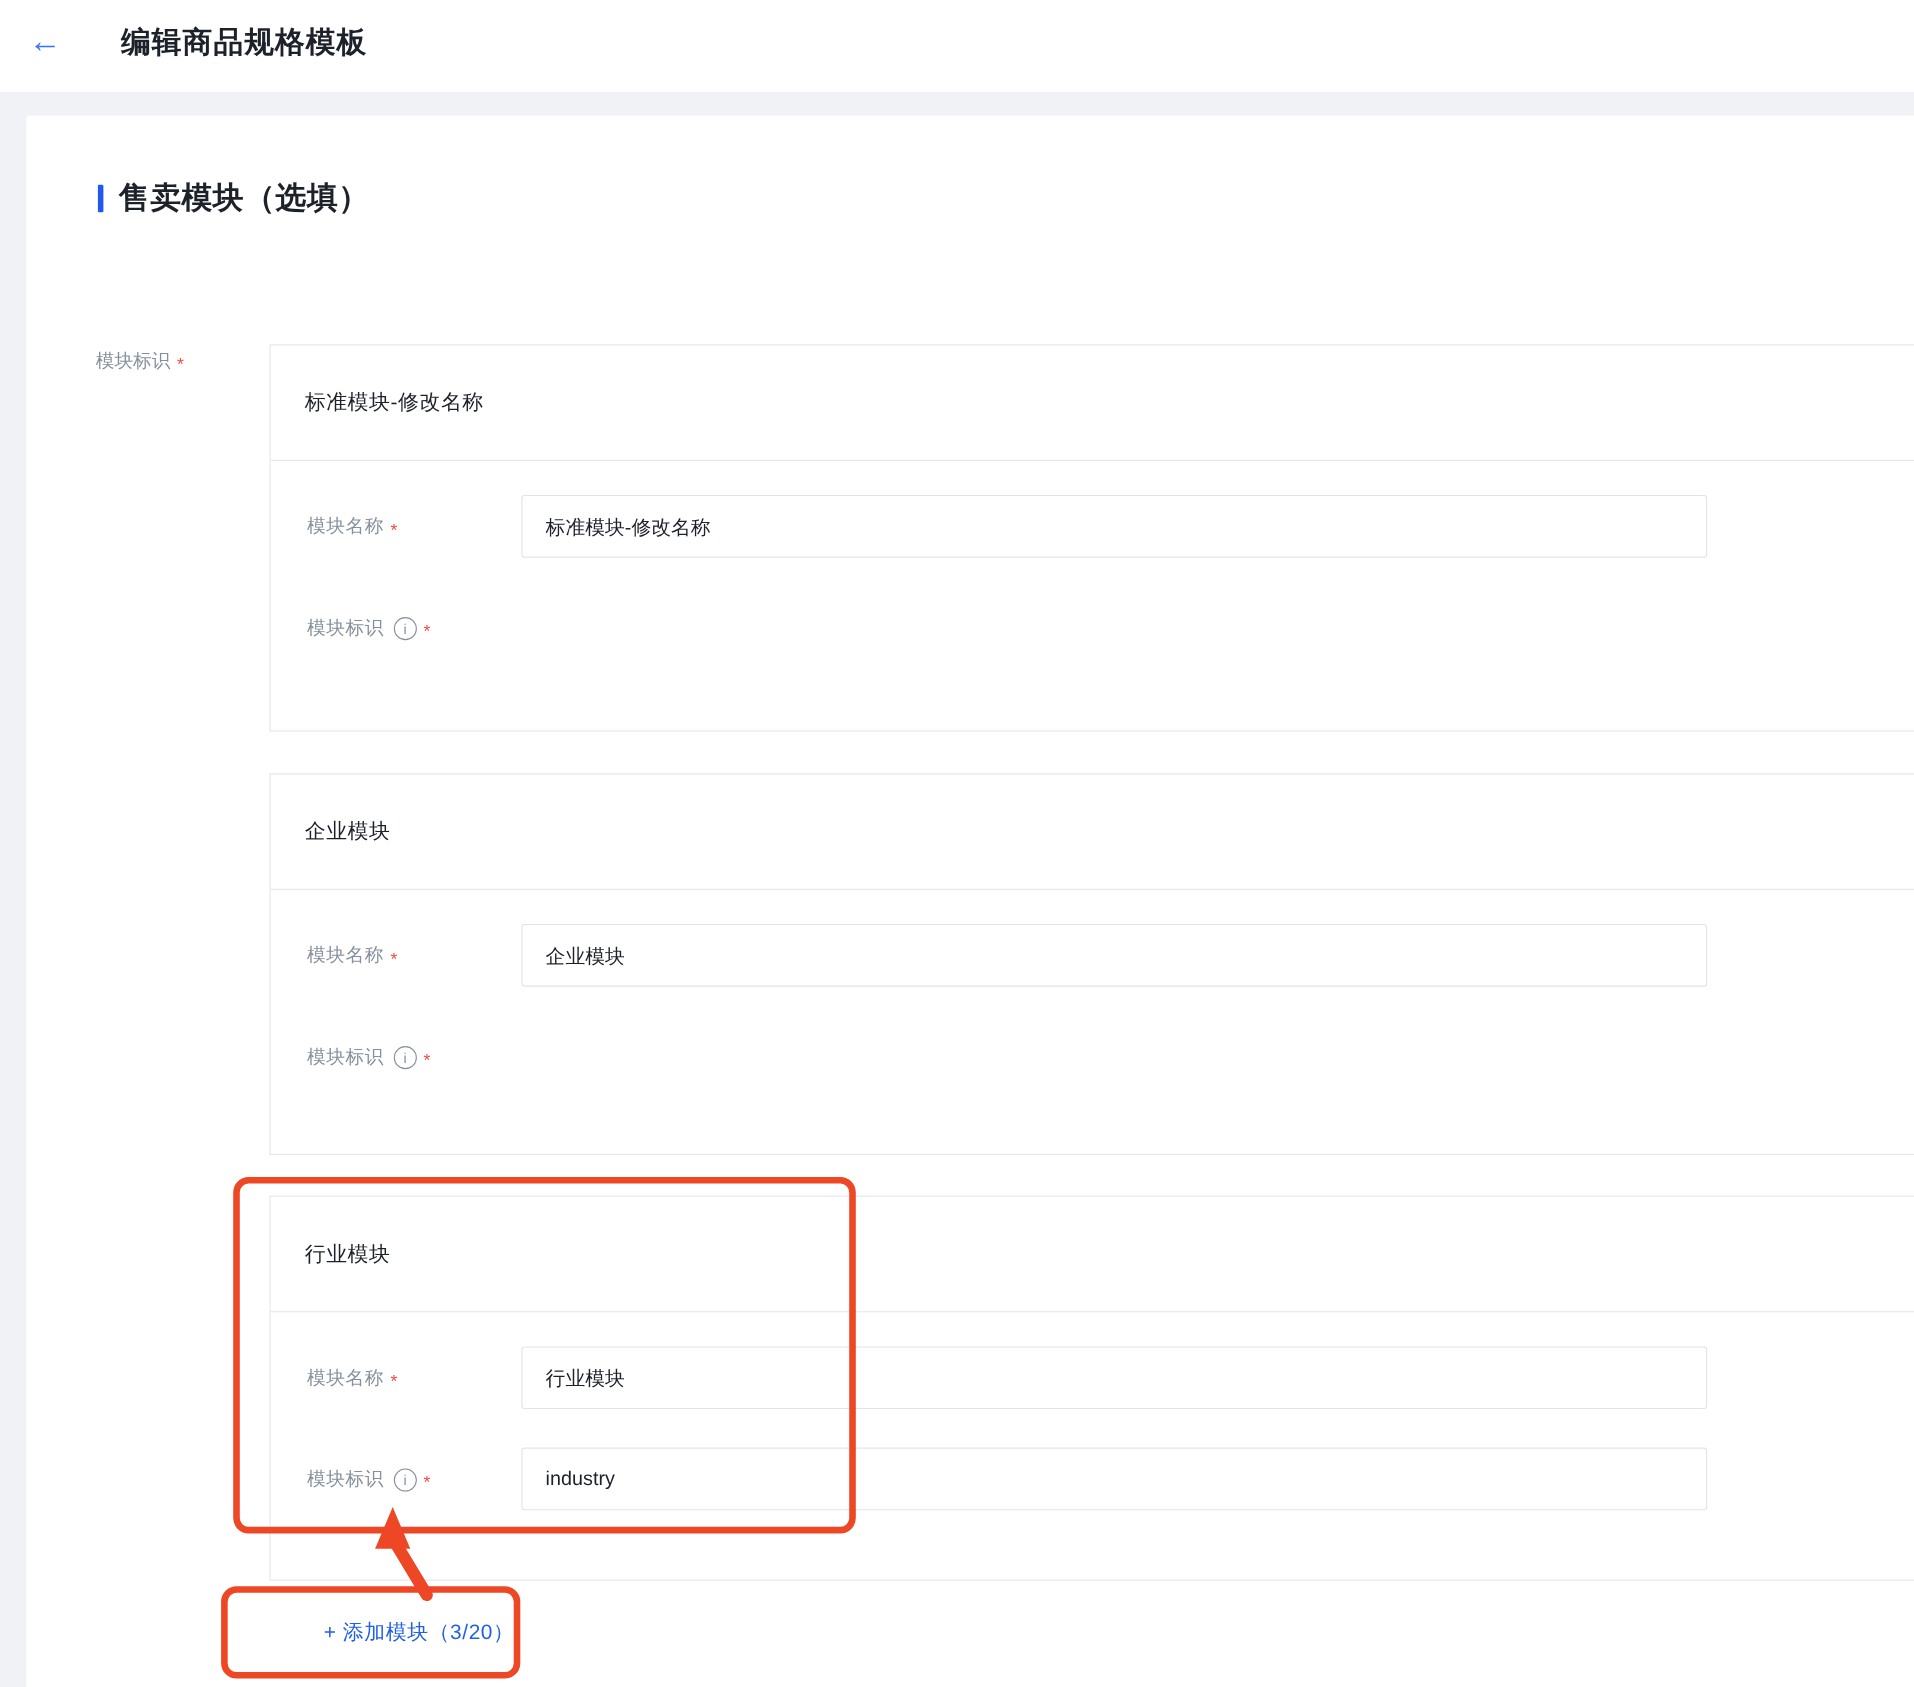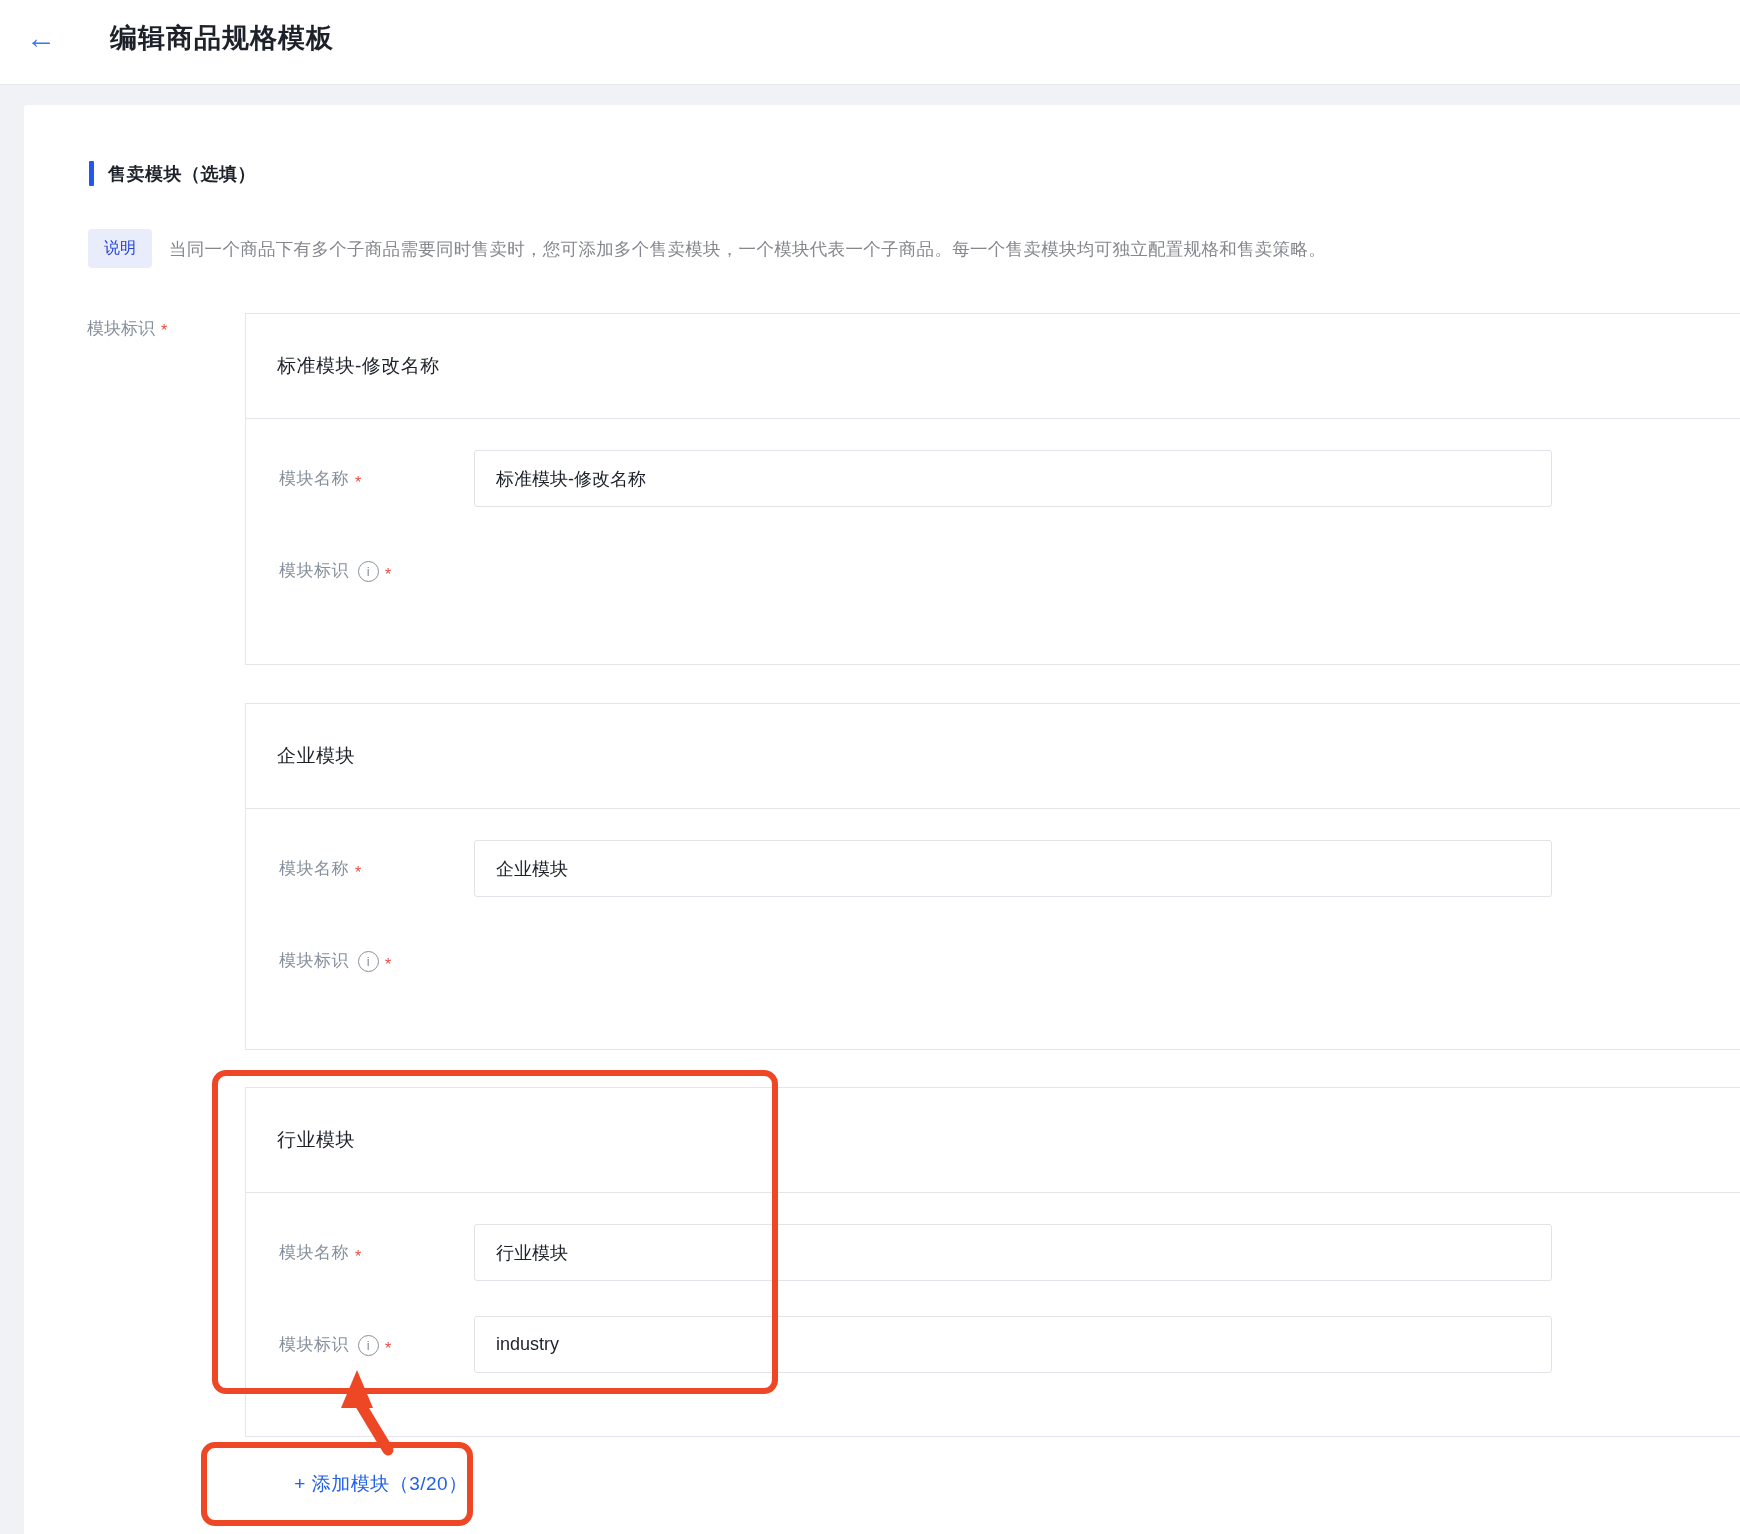--- a/index.html
+++ b/index.html
@@ -17,21 +17,21 @@
           font-size:30px; color:#3b76f6; cursor:pointer; line-height:1; }
   .page-title { position:absolute; left:110px; top:0; height:75px; display:flex; align-items:center;
           font-size:27px; font-weight:bold; color:#1d2129; letter-spacing:1px; }
 
   
   .panel { position:absolute; left:24px; top:105px; right:0; bottom:0; background:#ffffff;
            border-radius:3px 0 0 0; }
 
   .section-head { position:absolute; left:65px; top:56px; display:flex; align-items:center; }
   .section-bar { width:5px; height:25px; background:#2258f0; margin-right:14px; border-radius:1px; }
-  .section-title { font-size:18px; font-weight:bold; color:#1d2129; letter-spacing:0.5px; }
+  .section-title { font-size:28px; font-weight:bold; color:#1d2129; letter-spacing:0.5px; }
 
   .note-row { position:absolute; left:64px; top:124px; right:0; display:flex; align-items:center;
               white-space:nowrap; overflow:hidden; }
   .note-badge { background:#e9edfb; color:#2444d2; font-size:16px; padding:9px 16px;
                 border-radius:4px; flex-shrink:0; }
   .note-text { margin-left:17px; color:#85878d; font-size:17.5px; letter-spacing:0.3px; }
 
   .module-info { position:absolute; left:63px; top:212px; font-size:17px; color:#86909c; }
   .req { color:#f2493d; margin-left:6px; font-size:16px; position:relative; top:2px; }
 
@@ -80,24 +80,20 @@
     <span class="page-title">编辑商品规格模板</span>
   </div>
 
   <div class="panel">
 
     <div class="section-head">
       <span class="section-bar"></span>
       <span class="section-title">售卖模块（选填）</span>
     </div>
 
-    <div class="note-row">
-      <span class="note-badge">说明</span>
-      <span class="note-text">当同一个商品下有多个子商品需要同时售卖时，您可添加多个售卖模块，一个模块代表一个子商品。每一个售卖模块均可独立配置规格和售卖策略。</span>
-    </div>
 
     <div class="module-info">
       <span>模块标识</span><span class="req">*</span>
     </div>
 
     <div class="card c1">
       <div class="card-title">标准模块-修改名称</div>
       <div class="card-hr"></div>
       <div class="frow r1">
         <span class="flabel">

